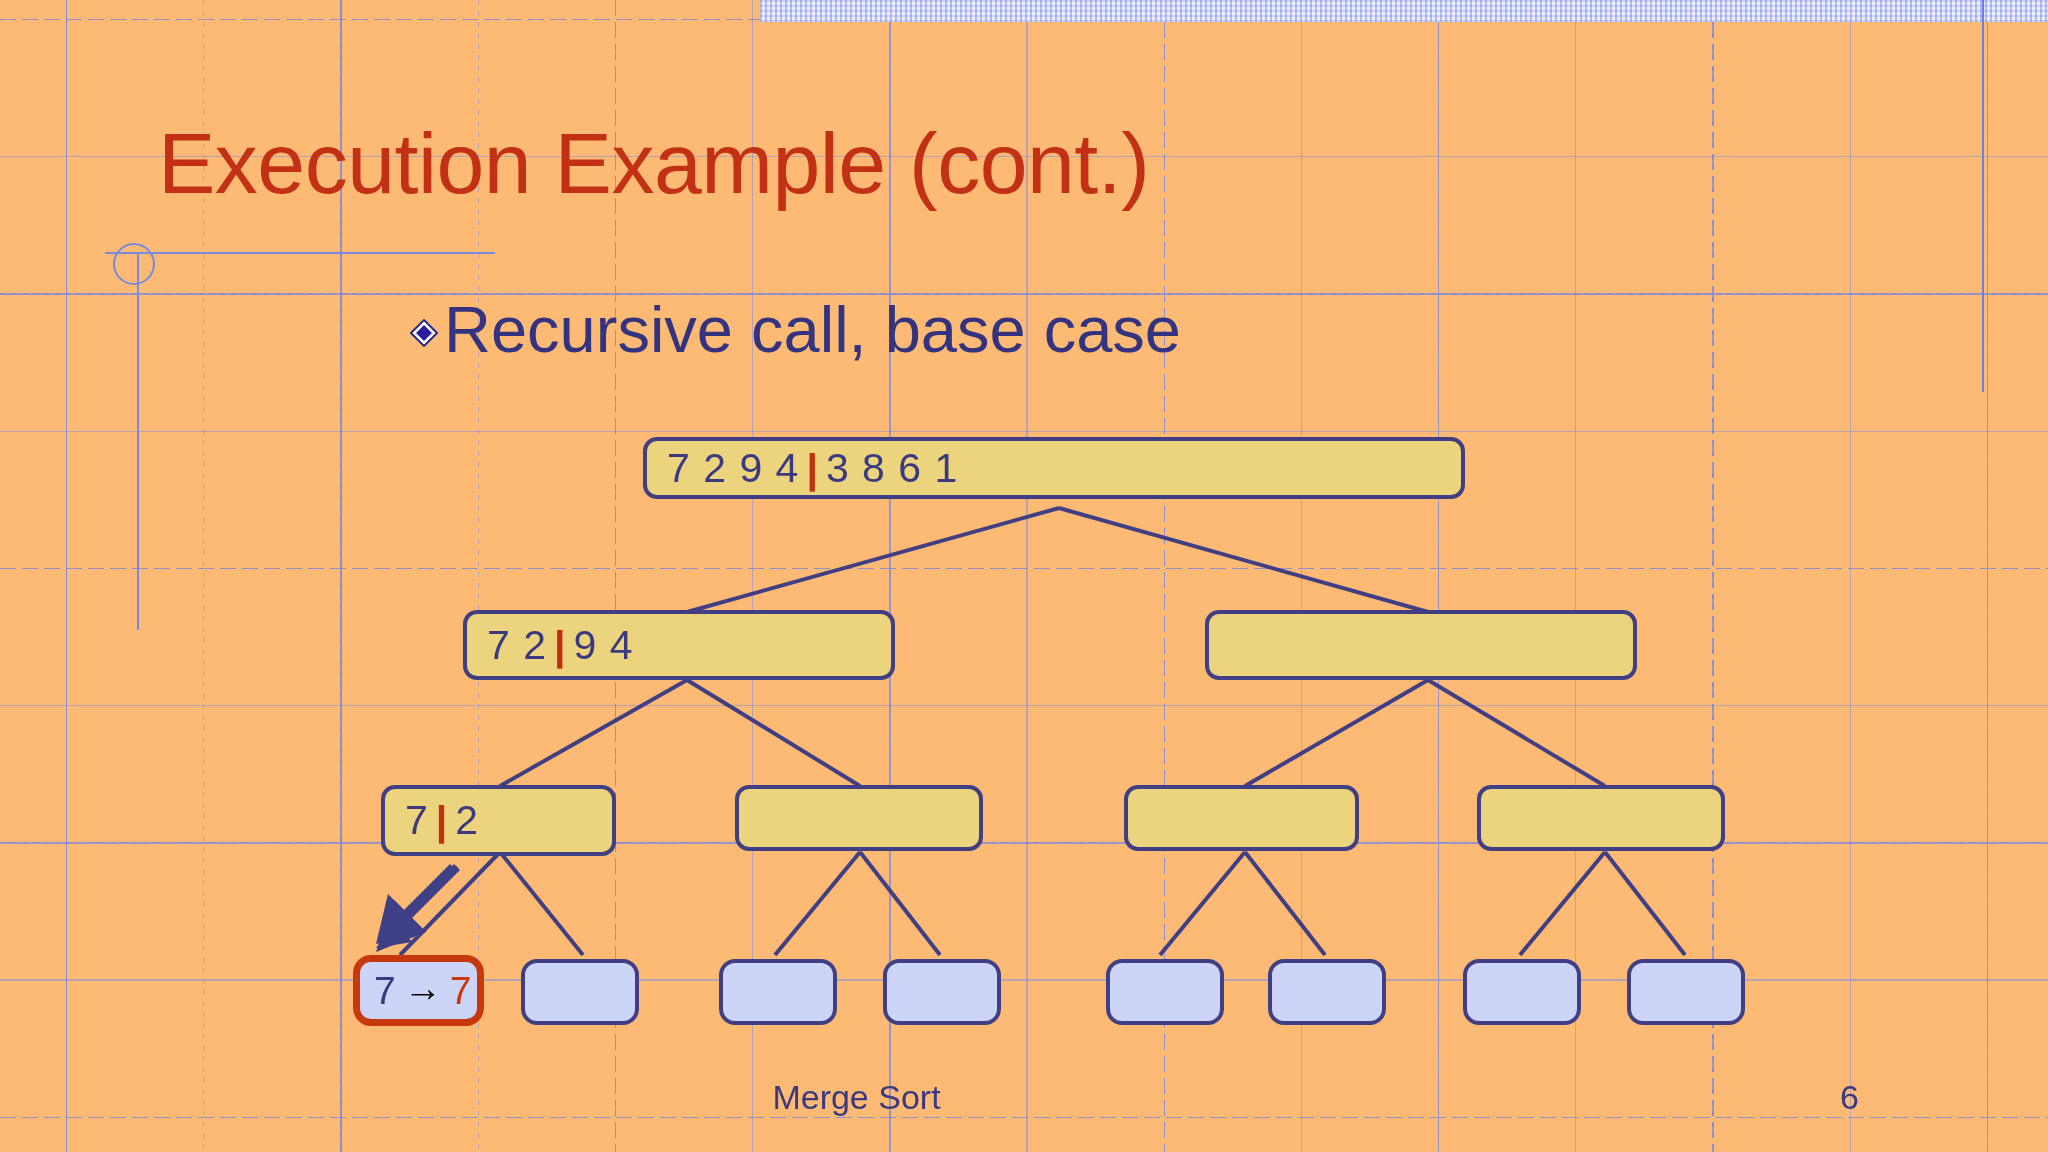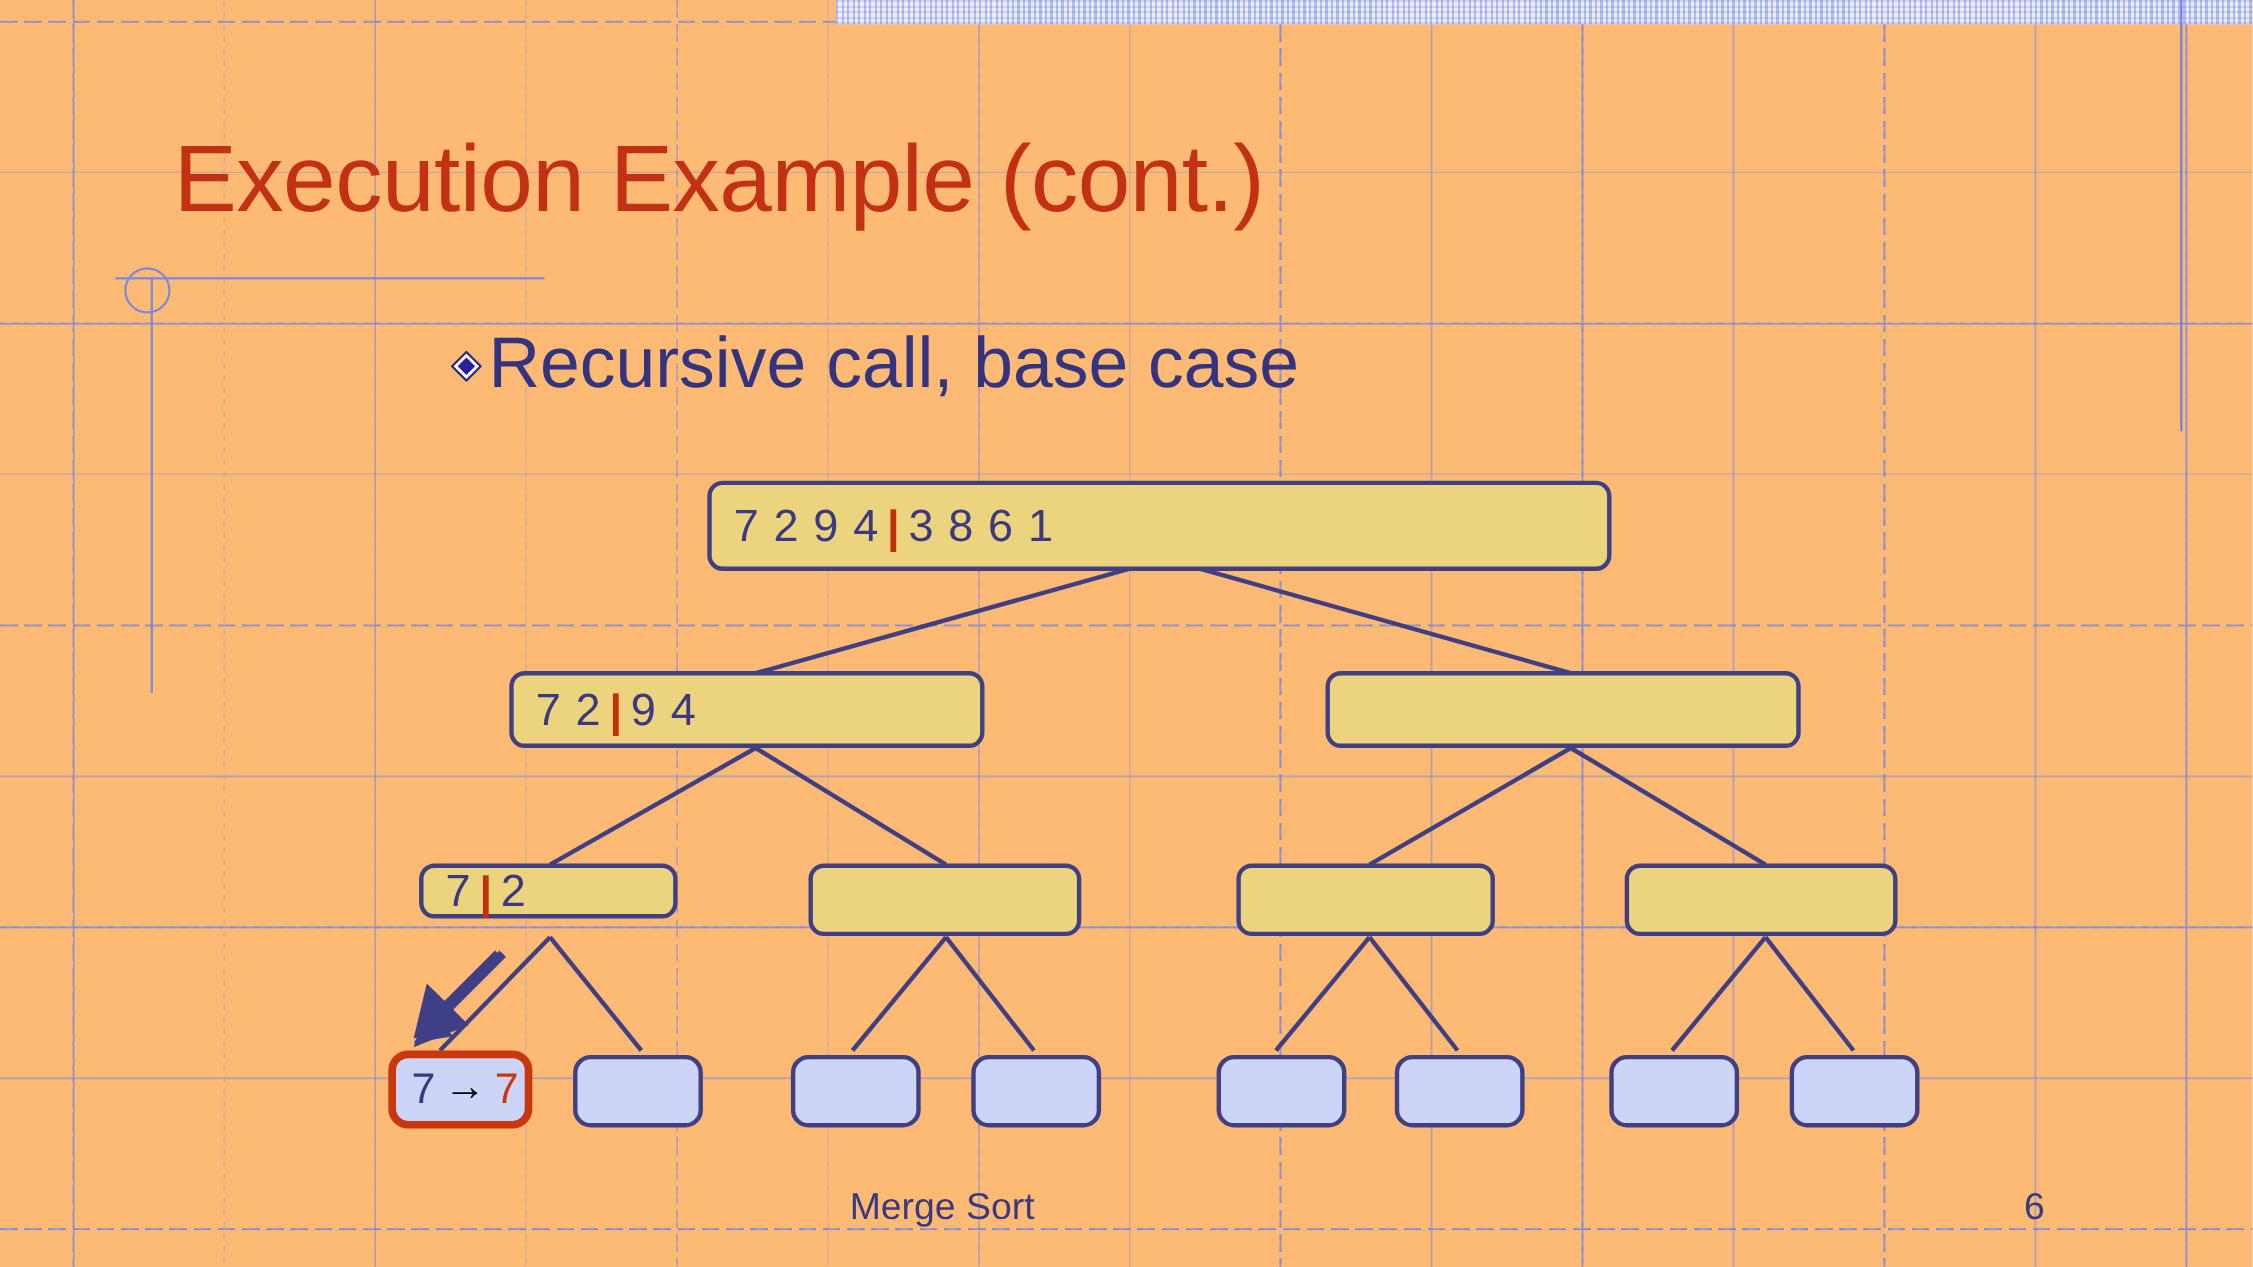--- a/index.html
+++ b/index.html
@@ -267,34 +267,34 @@
       <line x1="860" y1="852" x2="940" y2="955"></line>
 
       <line x1="1245" y1="852" x2="1160" y2="955"></line>
       <line x1="1245" y1="852" x2="1325" y2="955"></line>
 
       <line x1="1605" y1="852" x2="1520" y2="955"></line>
       <line x1="1605" y1="852" x2="1685" y2="955"></line>
     </g>
   </svg>
 
-  <div class="node gold" style="left:643px; top:437px; width:822px; height:82px;text-align:center;">
+  <div class="node gold" style="left:643px; top:437px; width:822px; height:62px;text-align:center;">
     <span class="node-text">
       <span>7 2 9 4</span><span class="sep">|</span><span>3 8 6 1</span>
     </span>
   </div>
 
   <div class="node gold" style="left:463px; top:610px; width:432px; height:70px;">
     <span class="node-text">
       <span>7 2</span><span class="sep">|</span><span>9 4</span>
     </span>
   </div>
   <div class="node gold" style="left:1205px; top:610px; width:432px; height:70px;"></div>
 
-  <div class="node gold" style="left:381px; top:785px; width:235px; height:50px;">
+  <div class="node gold" style="left:381px; top:785px; width:235px; height:71px;">
     <span class="node-text">
       <span>7</span><span class="sep">|</span><span>2</span>
     </span>
   </div>
   <div class="node gold" style="left:735px; top:785px; width:248px; height:66px;"></div>
   <div class="node gold" style="left:1124px; top:785px; width:235px; height:66px;"></div>
   <div class="node gold" style="left:1477px; top:785px; width:248px; height:66px;"></div>
 
   <div class="node leaf highlight" style="left:353px; top:955px; width:131px; height:71px;">
     <span class="leaf-text">

